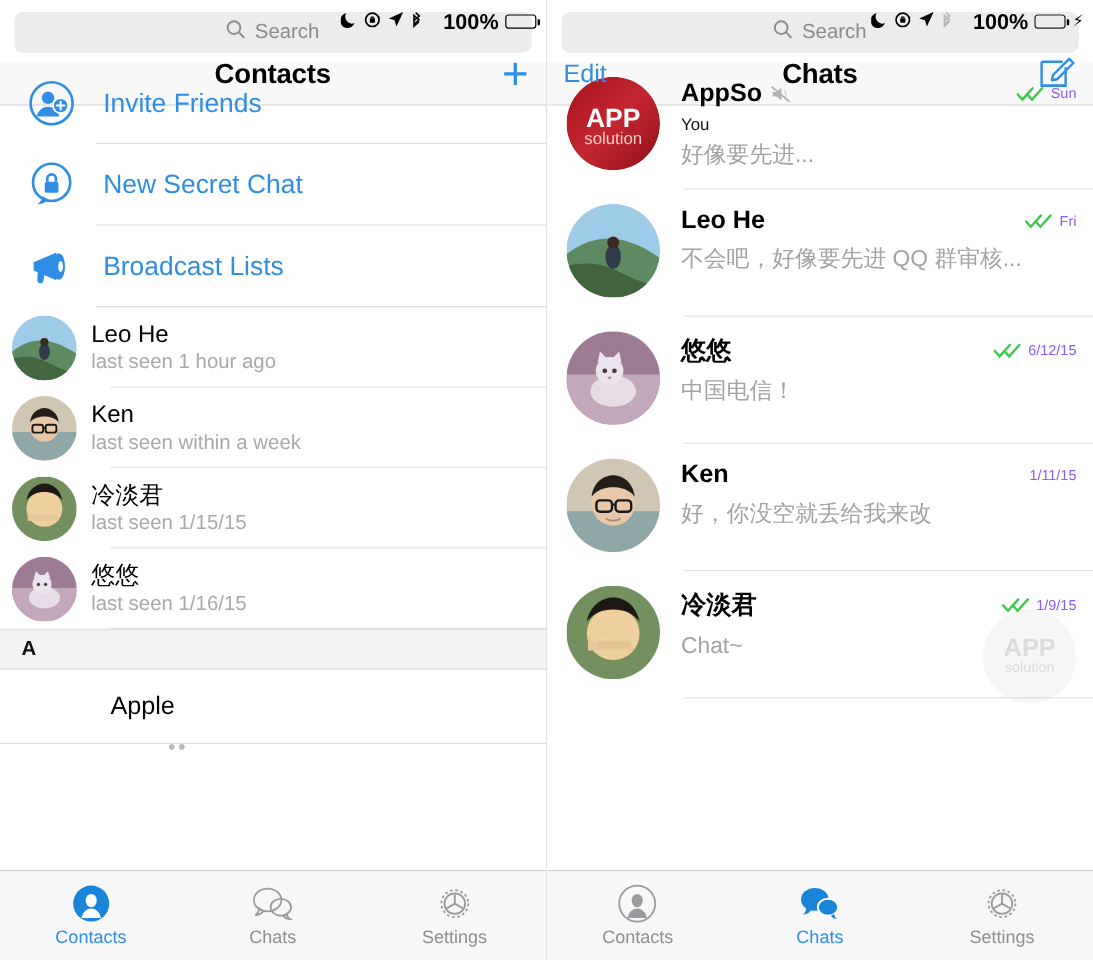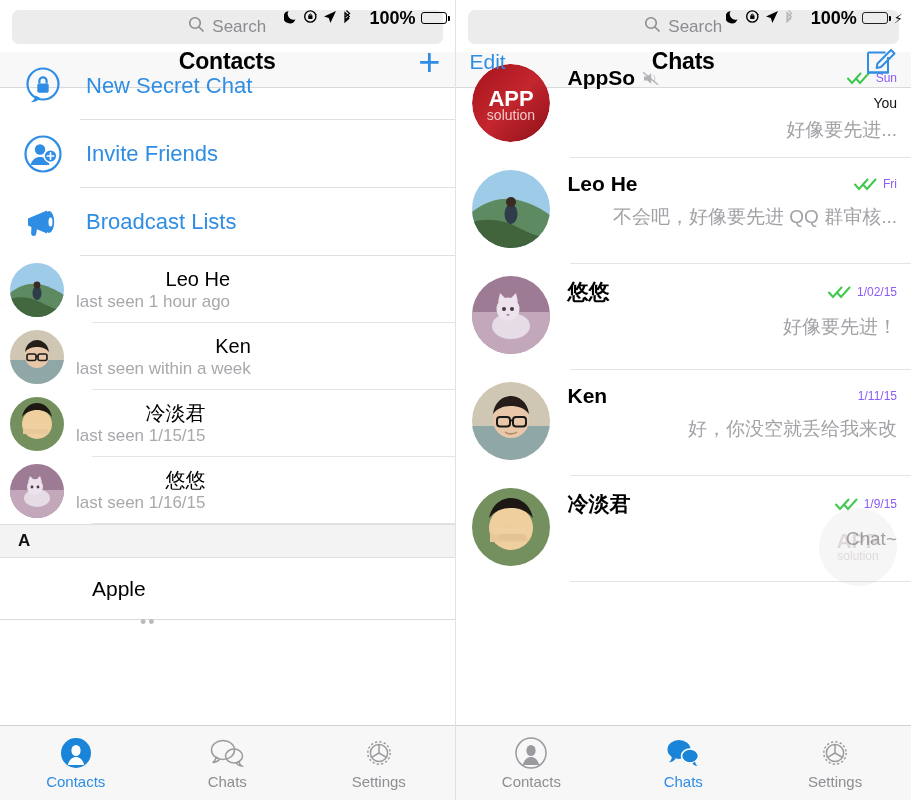--- a/index.html
+++ b/index.html
@@ -110,21 +110,21 @@
   
   .tabbar{
     position:absolute;left:0;right:0;bottom:0;height:74px;background:#f7f7f7;
     border-top:1px solid #d2d2d2;display:flex;align-items:center;
   }
   .tab{flex:1;display:flex;flex-direction:column;align-items:center;justify-content:center;gap:3px;}
   .tab-label{font-size:15px;color:#8e8e93;}
   .tab.active .tab-label{color:#2f8de4;}
   .tab-ico{height:34px;display:flex;align-items:flex-end;}
 
-  .list-area{position:absolute;left:0;right:0;top:0;bottom:74px;overflow:hidden;text-align:right;}
+  .list-area{position:absolute;left:0;right:0;top:0;bottom:74px;overflow:hidden;}
 </style>
 </head>
 <body>
 
 <div class="screens">
 
   <div class="screen left">
 
     <div class="statusbar">
       <div class="sb-left">
@@ -187,42 +187,42 @@
               </svg>
           </span>
           <span>Search</span>
         </div>
       </div>
 
       <div>
         <div class="action-row">
           <div class="action-icon">
             <svg width="40" height="40" viewBox="0 0 40 40">
-              <circle cx="20" cy="18" r="15.5" fill="none" stroke="#2f8de4" stroke-width="2.2"></circle>
-              <path d="M12.5 29.5c-.5 3.2-2.2 5.4-4.5 6.6 3.9.3 7.2-1.4 9.3-4.1z" fill="#2f8de4"></path>
-              <rect x="14.3" y="17.5" width="11.4" height="9.2" rx="1.6" fill="#2f8de4"></rect>
-              <path d="M16.4 17.5v-2.6a3.6 3.6 0 0 1 7.2 0v2.6" fill="none" stroke="#2f8de4" stroke-width="2.2"></path>
-            </svg>
-          </div>
-          <div class="action-label">New Secret Chat</div>
-          <div class="sep"></div>
-        </div>
-
-        <div class="action-row">
-          <div class="action-icon">
-            <svg width="40" height="40" viewBox="0 0 40 40">
               <circle cx="20" cy="20" r="17.5" fill="none" stroke="#2f8de4" stroke-width="2.2"></circle>
               <circle cx="17" cy="15.5" r="5.2" fill="#2f8de4"></circle>
               <path d="M7.5 31c1.6-5.4 5.3-8 9.5-8s7.9 2.6 9.5 8z" fill="#2f8de4"></path>
               <circle cx="27.5" cy="22" r="7" fill="#fff"></circle>
               <circle cx="27.5" cy="22" r="5.6" fill="#2f8de4"></circle>
               <path d="M27.5 18.8v6.4M24.3 22h6.4" stroke="#fff" stroke-width="1.7" stroke-linecap="round"></path>
             </svg>
           </div>
           <div class="action-label">Invite Friends</div>
+          <div class="sep"></div>
+        </div>
+
+        <div class="action-row">
+          <div class="action-icon">
+            <svg width="40" height="40" viewBox="0 0 40 40">
+              <circle cx="20" cy="18" r="15.5" fill="none" stroke="#2f8de4" stroke-width="2.2"></circle>
+              <path d="M12.5 29.5c-.5 3.2-2.2 5.4-4.5 6.6 3.9.3 7.2-1.4 9.3-4.1z" fill="#2f8de4"></path>
+              <rect x="14.3" y="17.5" width="11.4" height="9.2" rx="1.6" fill="#2f8de4"></rect>
+              <path d="M16.4 17.5v-2.6a3.6 3.6 0 0 1 7.2 0v2.6" fill="none" stroke="#2f8de4" stroke-width="2.2"></path>
+            </svg>
+          </div>
+          <div class="action-label">New Secret Chat</div>
           <div class="sep"></div>
         </div>
 
         <div class="action-row">
           <div class="action-icon">
             <svg width="40" height="40" viewBox="0 0 40 40">
               <path d="M5 16.5 24 8.5v23L5 23.5z" fill="#2f8de4"></path>
               <path d="M8.5 23.5h6l-1.3 8.5a2.6 2.6 0 0 1-5.1 0z" fill="#2f8de4"></path>
               <ellipse cx="26" cy="20" rx="5.2" ry="11" fill="#2f8de4"></ellipse>
               <ellipse cx="27.5" cy="20" rx="2" ry="4.6" fill="#fff"></ellipse>
@@ -513,24 +513,24 @@
         <div class="chat-body">
           <div class="chat-top">
             <span class="chat-name">悠悠</span>
             <span class="chat-meta">
               <span class="ticks">
                 <svg width="24" height="14" viewBox="0 0 24 14">
                     <path d="M1 7.5 5 12 13.5 2.5" fill="none" stroke="#3ec94c" stroke-width="2" stroke-linecap="round"></path>
                     <path d="M9 7.5 13 12 21.5 2.5" fill="none" stroke="#3ec94c" stroke-width="2" stroke-linecap="round"></path>
                   </svg>
               </span>
-              <span class="chat-time">1/02/15</span>
+              <span class="chat-time">6/12/15</span>
             </span>
           </div>
-          <div class="chat-msg" style="line-height:42px">好像要先进！</div>
+          <div class="chat-msg" style="line-height:42px">中国电信！</div>
         </div>
         <div class="sep"></div>
       </div>
 
       <div class="chat-row">
         <div class="chat-av">
           <svg width="78" height="78" viewBox="0 0 78 78">
               <rect width="78" height="78" fill="#cfc6b4"></rect>
               <rect y="44" width="78" height="34" fill="#8fa7a6"></rect>
               <circle cx="39" cy="38" r="18" fill="#e8c8a8"></circle>

